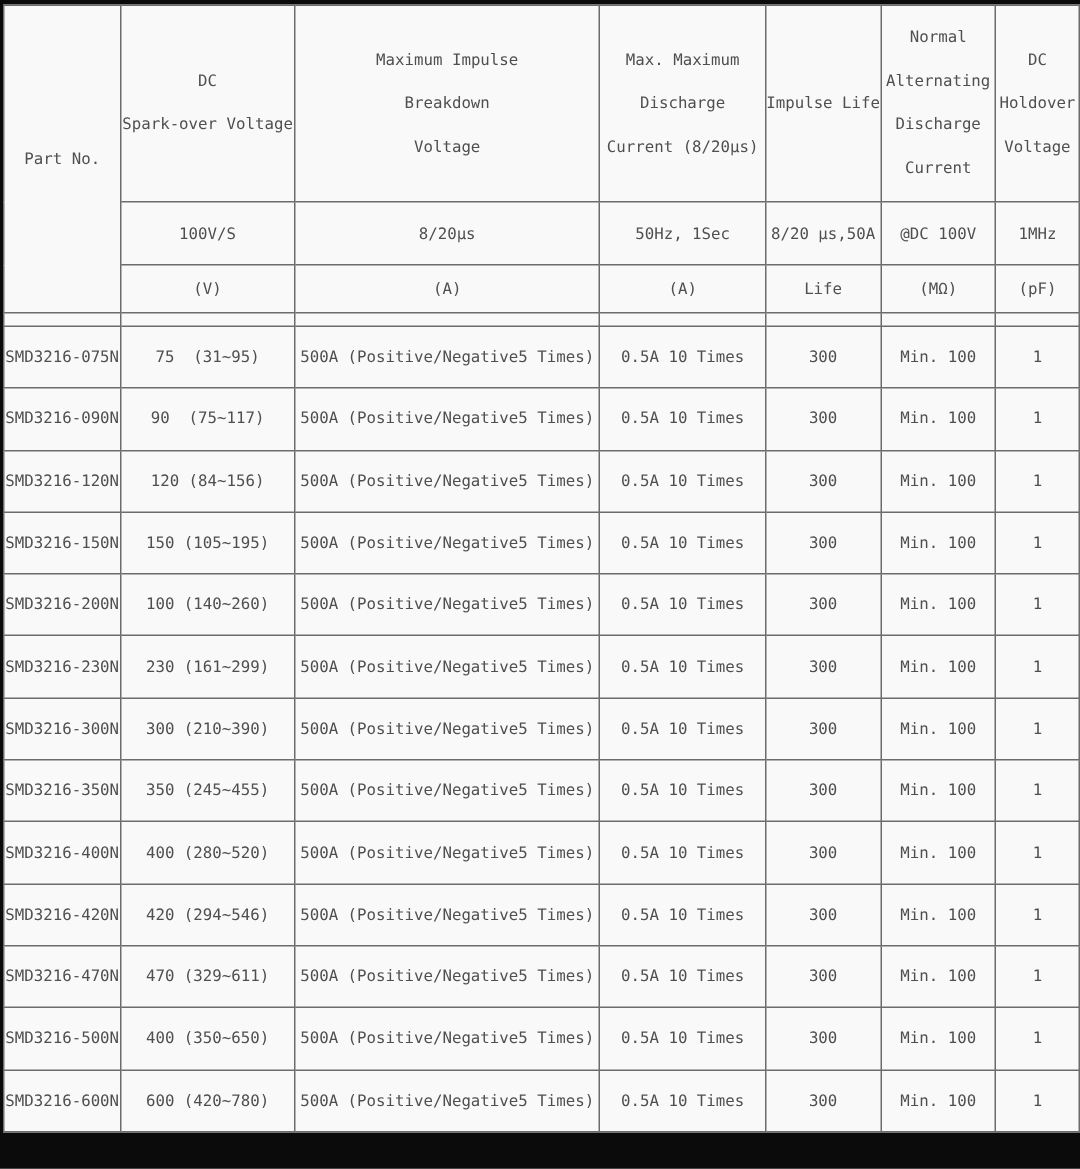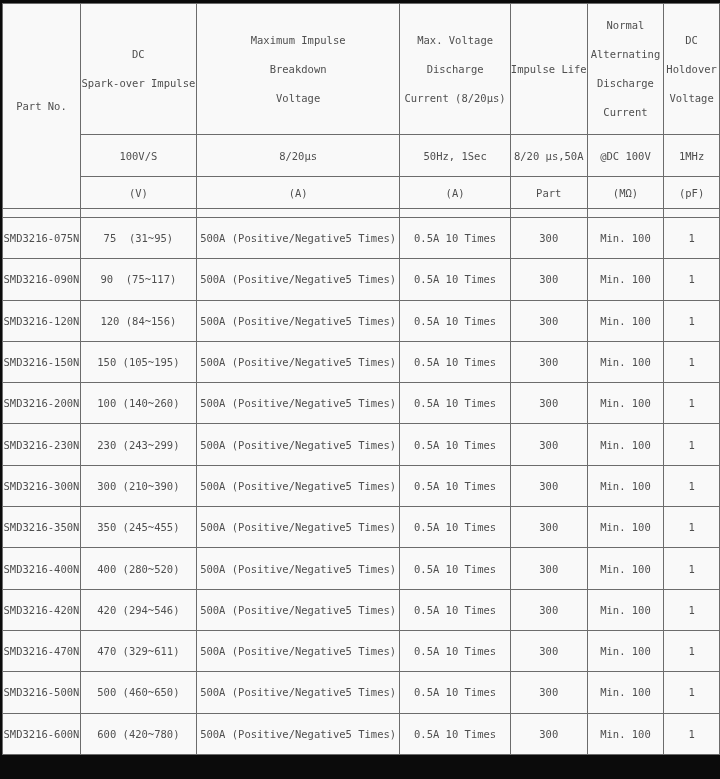--- a/index.html
+++ b/index.html
@@ -43,40 +43,40 @@
         <col style="width: 116px;">
         <col style="width: 204px;">
         <col style="width: 111px;">
         <col style="width: 75px;">
         <col style="width: 77px;">
         <col style="width: 56px;">
       </colgroup>
     <thead>
         <tr class="row-title">
           <td rowspan="3"><div class="title-line">Part No.</div></td>
-          <td><div class="title-line">DC</div><div class="title-line">Spark-over Impulse</div></td>
+          <td><div class="title-line">DC</div><div class="title-line">Spark-over Voltage</div></td>
           <td><div class="title-line">Maximum Impulse</div><div class="title-line">Breakdown</div><div class="title-line">Voltage</div></td>
-          <td><div class="title-line">Max. Voltage</div><div class="title-line">Discharge</div><div class="title-line">Current (8/20μs)</div></td>
+          <td><div class="title-line">Max. Maximum</div><div class="title-line">Discharge</div><div class="title-line">Current (8/20μs)</div></td>
           <td><div class="title-line">Impulse Life</div></td>
           <td><div class="title-line">Normal</div><div class="title-line">Alternating</div><div class="title-line">Discharge</div><div class="title-line">Current</div></td>
           <td><div class="title-line">DC</div><div class="title-line">Holdover</div><div class="title-line">Voltage</div></td>
         </tr>
         <tr class="row-cond">
           <td>100V/S</td>
           <td>8/20μs</td>
           <td>50Hz, 1Sec</td>
           <td>8/20 μs,50A</td>
           <td>@DC 100V</td>
           <td>1MHz</td>
         </tr>
         <tr class="row-unit">
           <td>(V)</td>
           <td>(A)</td>
           <td>(A)</td>
-          <td>Part</td>
+          <td>Life</td>
           <td>(MΩ)</td>
           <td>(pF)</td>
         </tr>
       </thead>
     <tbody>
         <tr class="row-spacer">
           <td></td>
           <td></td>
           <td></td>
           <td></td>
@@ -124,21 +124,21 @@
           <td>SMD3216-200N</td>
           <td>100 (140~260)</td>
           <td>500A (Positive/Negative5 Times)</td>
           <td>0.5A 10 Times</td>
           <td>300</td>
           <td>Min. 100</td>
           <td>1</td>
         </tr>
         <tr class="row-data">
           <td>SMD3216-230N</td>
-          <td>230 (243~299)</td>
+          <td>230 (161~299)</td>
           <td>500A (Positive/Negative5 Times)</td>
           <td>0.5A 10 Times</td>
           <td>300</td>
           <td>Min. 100</td>
           <td>1</td>
         </tr>
         <tr class="row-data">
           <td>SMD3216-300N</td>
           <td>300 (210~390)</td>
           <td>500A (Positive/Negative5 Times)</td>
@@ -178,21 +178,21 @@
           <td>SMD3216-470N</td>
           <td>470 (329~611)</td>
           <td>500A (Positive/Negative5 Times)</td>
           <td>0.5A 10 Times</td>
           <td>300</td>
           <td>Min. 100</td>
           <td>1</td>
         </tr>
         <tr class="row-data">
           <td>SMD3216-500N</td>
-          <td>500 (460~650)</td>
+          <td>400 (350~650)</td>
           <td>500A (Positive/Negative5 Times)</td>
           <td>0.5A 10 Times</td>
           <td>300</td>
           <td>Min. 100</td>
           <td>1</td>
         </tr>
         <tr class="row-data">
           <td>SMD3216-600N</td>
           <td>600 (420~780)</td>
           <td>500A (Positive/Negative5 Times)</td>

